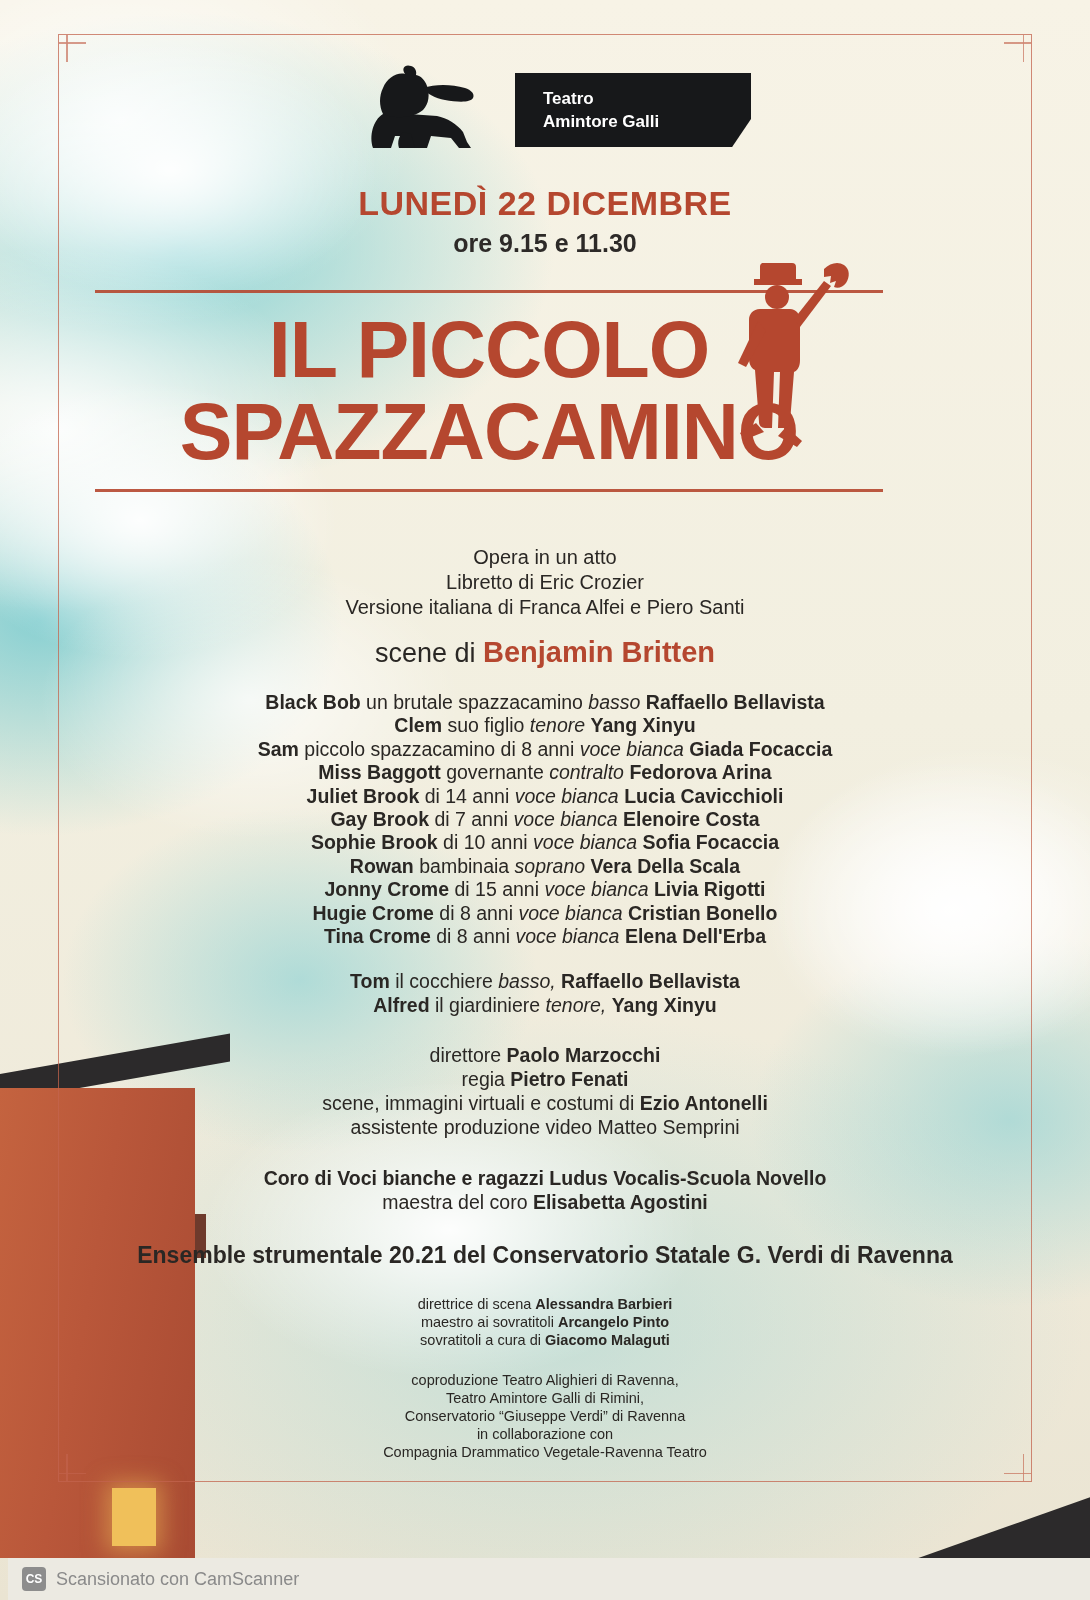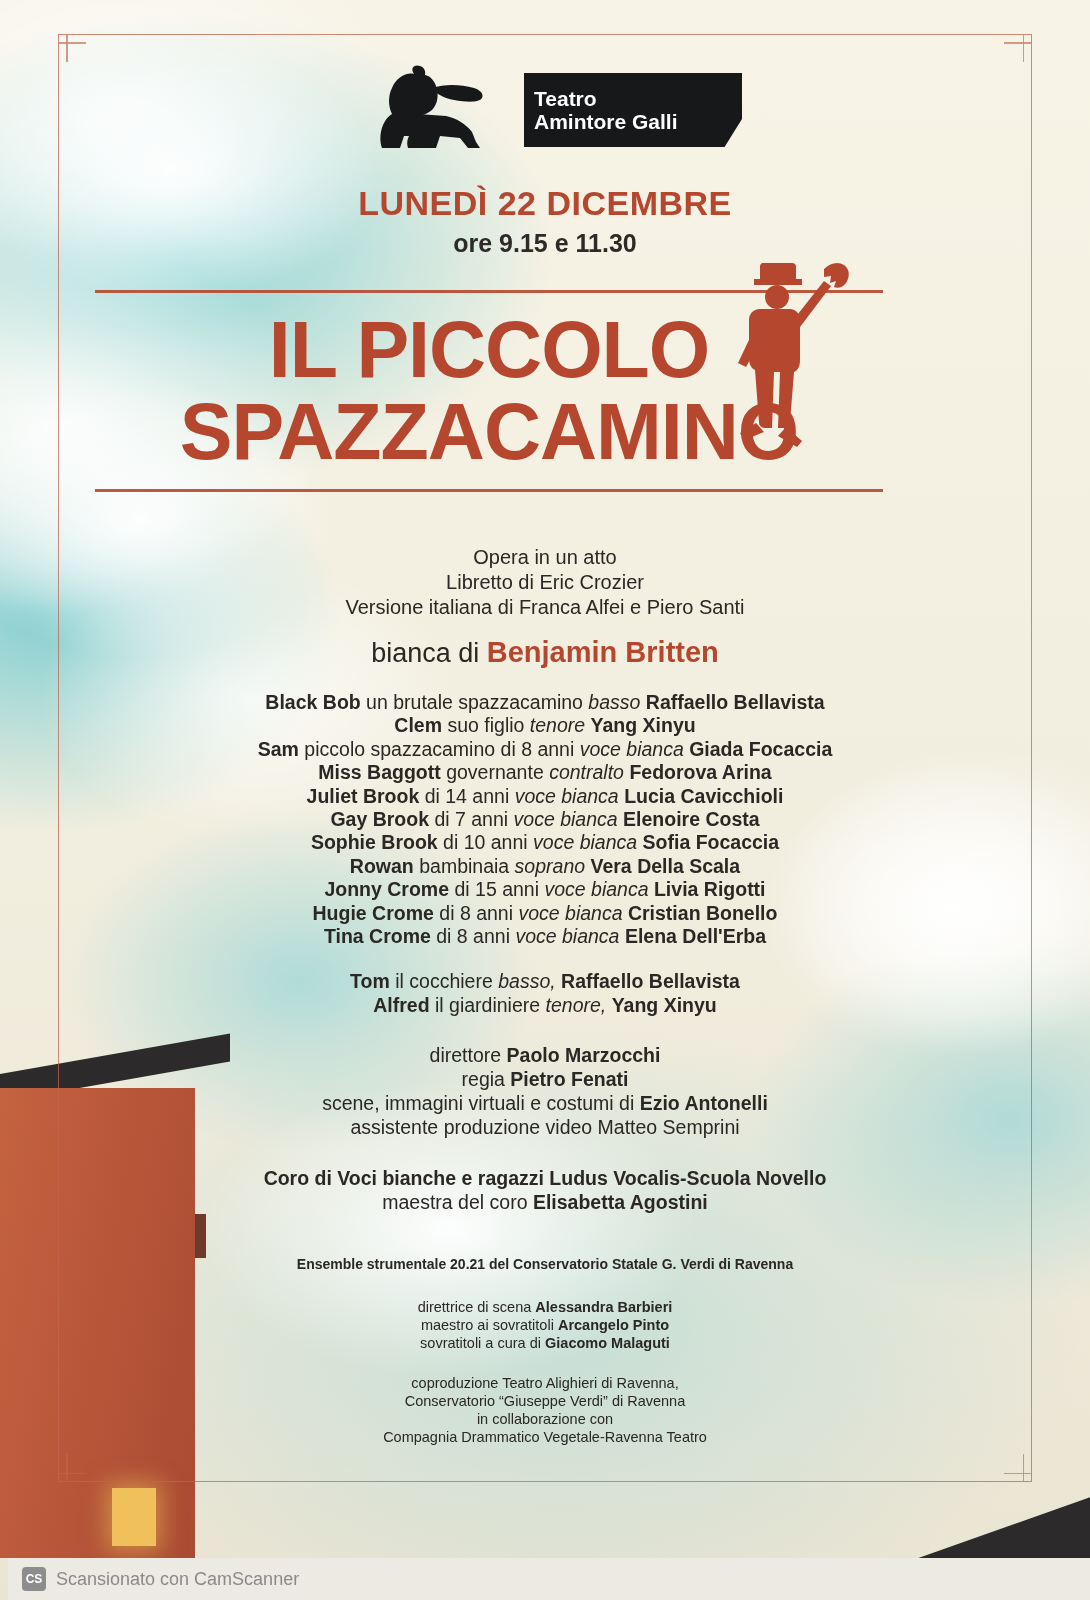--- a/index.html
+++ b/index.html
@@ -79,22 +79,22 @@
     clip-path:polygon(22% 100%, 100% 24%, 100% 100%);
   }
 
   
   .header { position:absolute; left:0; top:62px; width:1090px; text-align:center; }
   .logo-row { display:flex; align-items:center; justify-content:center; gap:36px; }
   .sphinx { width:140px; height:96px; }
   .tag {
     position:relative;
     background:#17181a; color:#fff;
-    font-weight:bold; font-size:21px; line-height:23px;
-    padding:14px 26px 14px 10px;
+    font-weight:bold; font-size:17px; line-height:23px;
+    padding:14px 26px 14px 28px;
     text-align:left;
     clip-path:polygon(0 0, 100% 0, 100% 62%, 92% 100%, 0 100%);
     min-width:182px;
   }
 
   .date {
     margin-top:26px;
     color:#b5472f;
     font-weight:bold; font-size:34px; letter-spacing:.5px;
   }
@@ -122,21 +122,21 @@
   .musica b { color:#b5472f; font-size:29px; }
 
   .cast { margin-top:22px; font-size:19.5px; line-height:23.4px; }
   .cast div { white-space:nowrap; }
   .cast b { font-weight:bold; }
   .cast i { font-style:italic; }
 
   .twoservants { margin-top:22px; font-size:19.5px; line-height:23.4px; }
   .staff { margin-top:26px; font-size:19.5px; line-height:24px; }
   .choir { margin-top:27px; font-size:19.5px; line-height:24px; }
-  .ensemble { margin-top:42px; font-size:14px; font-weight:bold; }
+  .ensemble { margin-top:28px; font-size:23px; font-weight:bold; }
   .small { margin-top:26px; font-size:14.5px; line-height:18px; }
   .small2 { margin-top:22px; font-size:14.5px; line-height:18px; }
 
   
   .csbar {
     position:absolute; left:8px; bottom:0; width:1090px; height:42px;
     background:#eceae2;
     display:flex; align-items:center; gap:10px;
     padding-left:14px;
     box-sizing:border-box;
@@ -228,21 +228,21 @@
   </div>
 
   <div class="credits">
     <div class="c1">
       <div>Opera in un atto</div>
       <div>Libretto di Eric Crozier</div>
       <div>Versione italiana di Franca Alfei e Piero Santi</div>
     </div>
 
     <div class="musica">
-      <span>bianca di</span>
+      <span>scene di</span>
       <b>Benjamin Britten</b>
     </div>
 
     <div class="cast" id="cast-list">
         <div><b>Black Bob</b><span> un brutale spazzacamino </span><i>basso</i><span> </span><b>Raffaello Bellavista</b></div>
         <div><b>Clem</b><span> suo figlio </span><i>tenore</i><span> </span><b>Yang Xinyu</b></div>
         <div><b>Sam</b><span> piccolo spazzacamino di 8 anni </span><i>voce bianca</i><span> </span><b>Giada Focaccia</b></div>
         <div><b>Miss Baggott</b><span> governante </span><i>contralto</i><span> </span><b>Fedorova Arina</b></div>
         <div><b>Juliet Brook</b><span> di 14 anni </span><i>voce bianca</i><span> </span><b>Lucia Cavicchioli</b></div>
         <div><b>Gay Brook</b><span> di 7 anni </span><i>voce bianca</i><span> </span><b>Elenoire Costa</b></div>
@@ -272,20 +272,21 @@
 
     <div class="ensemble">Ensemble strumentale 20.21 del Conservatorio Statale G. Verdi di Ravenna</div>
 
     <div class="small" id="technical-list">
         <div><span>direttrice di scena </span><b>Alessandra Barbieri</b></div>
         <div><span>maestro ai sovratitoli </span><b>Arcangelo Pinto</b></div>
         <div><span>sovratitoli a cura di </span><b>Giacomo Malaguti</b></div>
       </div>
     <div class="small2" id="coproduction-list">
         <div>coproduzione Teatro Alighieri di Ravenna,</div>
+        <div>Teatro Amintore Galli di Rimini,</div>
         <div>Conservatorio “Giuseppe Verdi” di Ravenna</div>
         <div>in collaborazione con</div>
         <div>Compagnia Drammatico Vegetale-Ravenna Teatro</div>
       </div>
   </div>
 </div>
 
 <div class="csbar">
   <div class="cslogo">CS</div>
   <div class="cstext">Scansionato con CamScanner</div>

